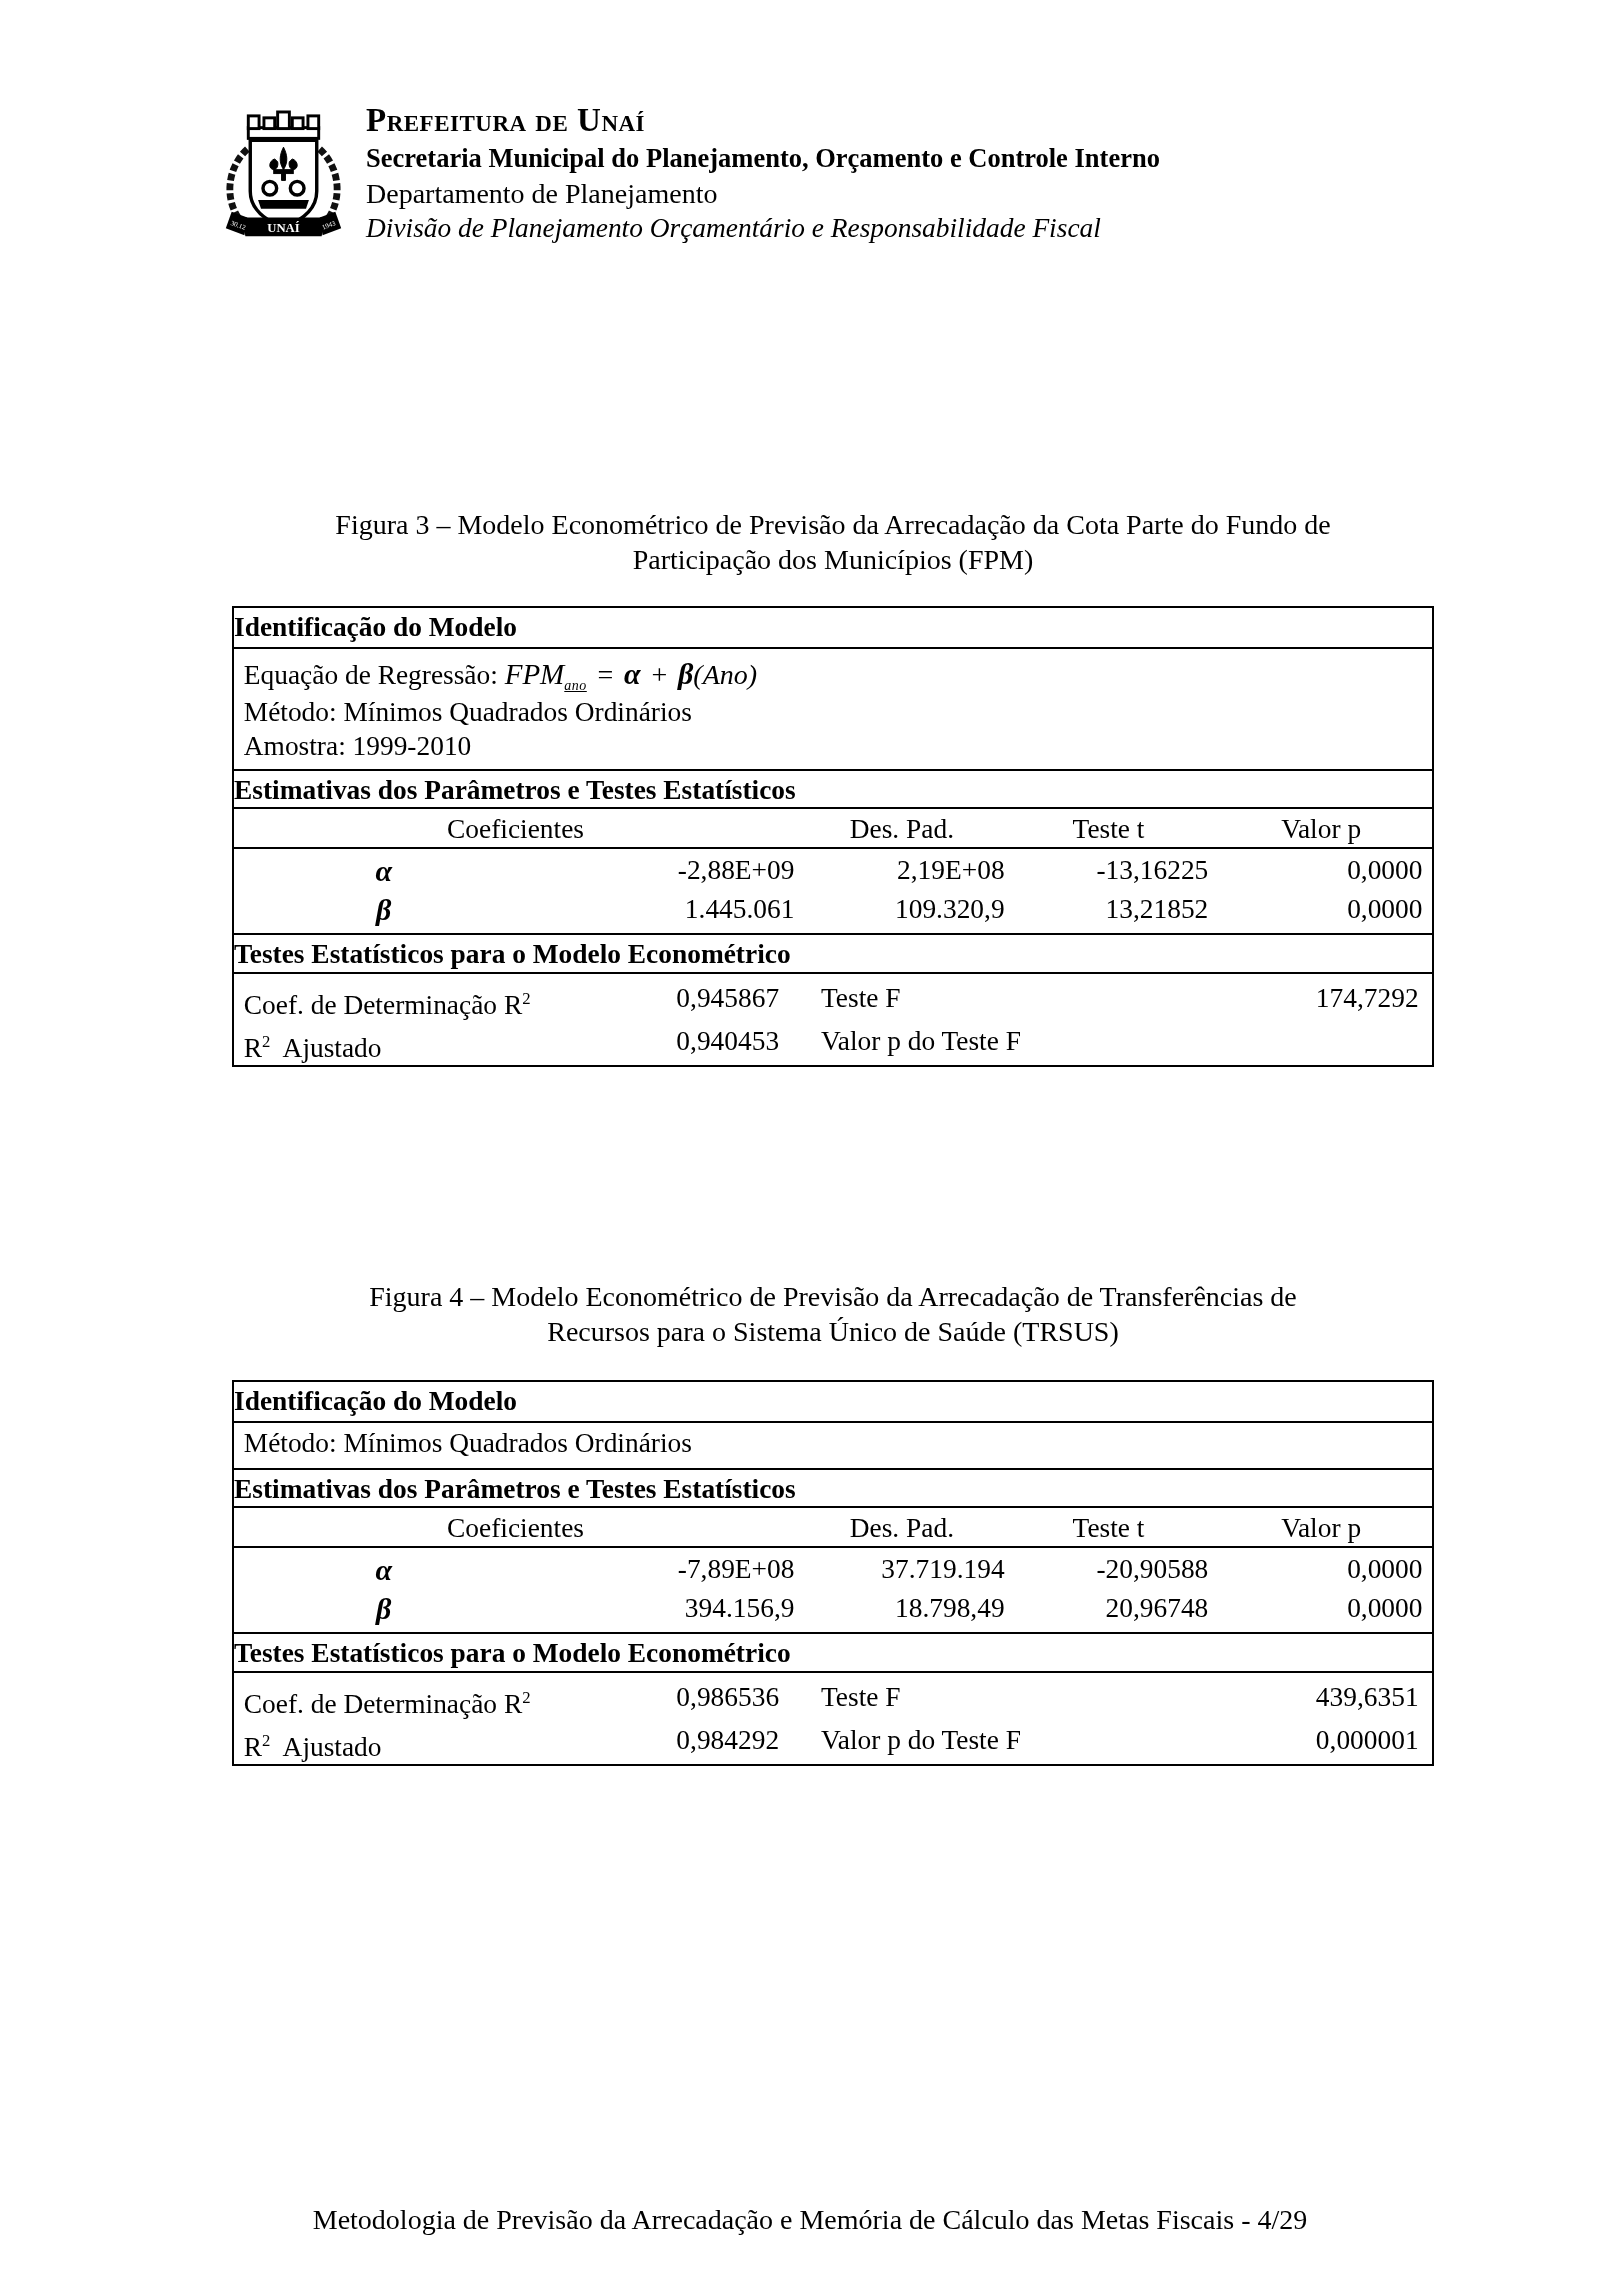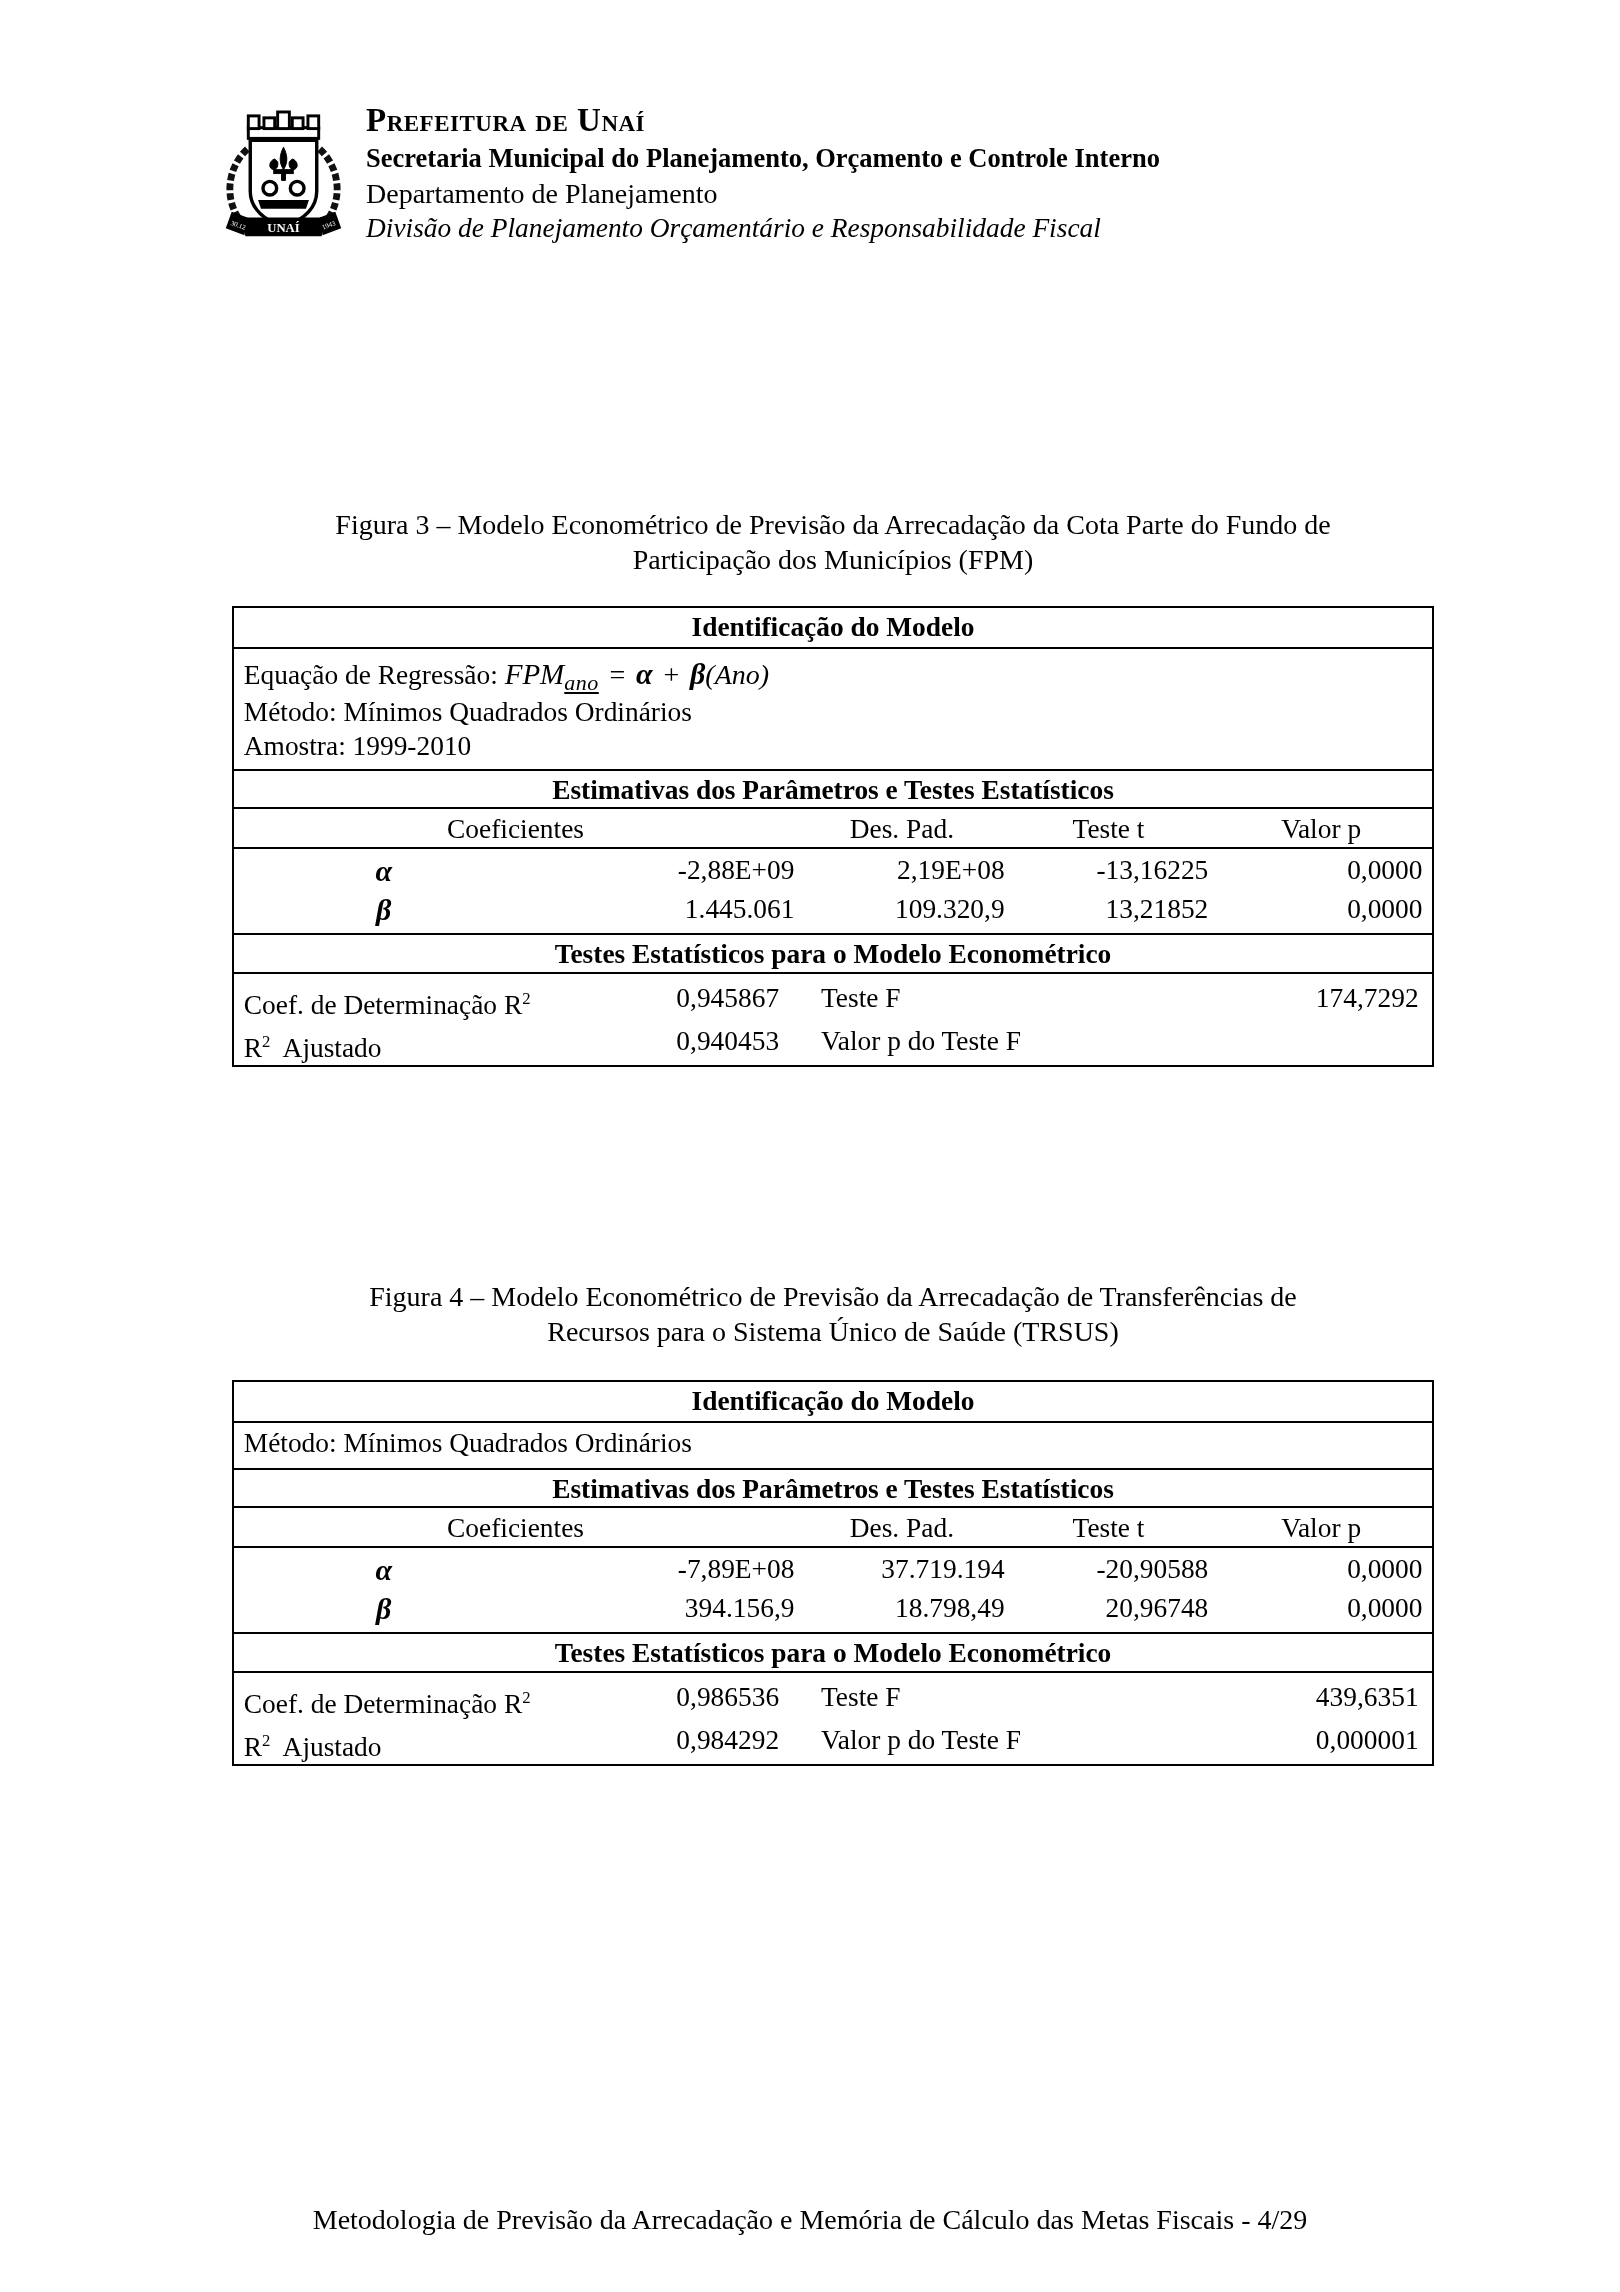--- a/index.html
+++ b/index.html
@@ -31,28 +31,28 @@
   
   .model-table {
     left:232px; width:1202px;
     border:2.9px solid #000;
     background:#fff;
   }
   .table-fig3 { top:606px; }
   .table-fig4 { top:1380px; }
 
   .sec-title {
-    font-weight:bold; text-align:center; font-size:27.4px;
+    font-weight:bold; font-size:27.4px;
   }
   .t-sec1 { height:39px; line-height:39px; }
 
   .t-info { border-top:2px solid #000; padding:2.9px 0 6.9px 9.8px; font-size:27.4px; }
   .eq-line { height:43px; line-height:43px; }
   .eq-var { font-style:italic; font-size:29px; }
-  .eq-sub { font-style:italic; font-size:22px; vertical-align:-5.9px; letter-spacing:0.5px;text-decoration:underline; }
+  .eq-sub { font-style:italic; font-size:14px; vertical-align:-5.9px; letter-spacing:0.5px;text-decoration:underline; }
   .eq-op { font-size:28px; padding:0 3.9px; }
   .eq-greek { font-weight:bold; font-style:italic; font-size:30px; }
   .eq-arg { font-style:italic; font-size:28px; }
   .metodo-line { height:35px; line-height:35px; }
   .amostra-line { height:32px; line-height:32px; }
 
   .t-sec2 { border-top:2.9px solid #000; height:38px; line-height:38px; }
 
   .t-colhead {
     border-top:2px solid #000; height:40px;

